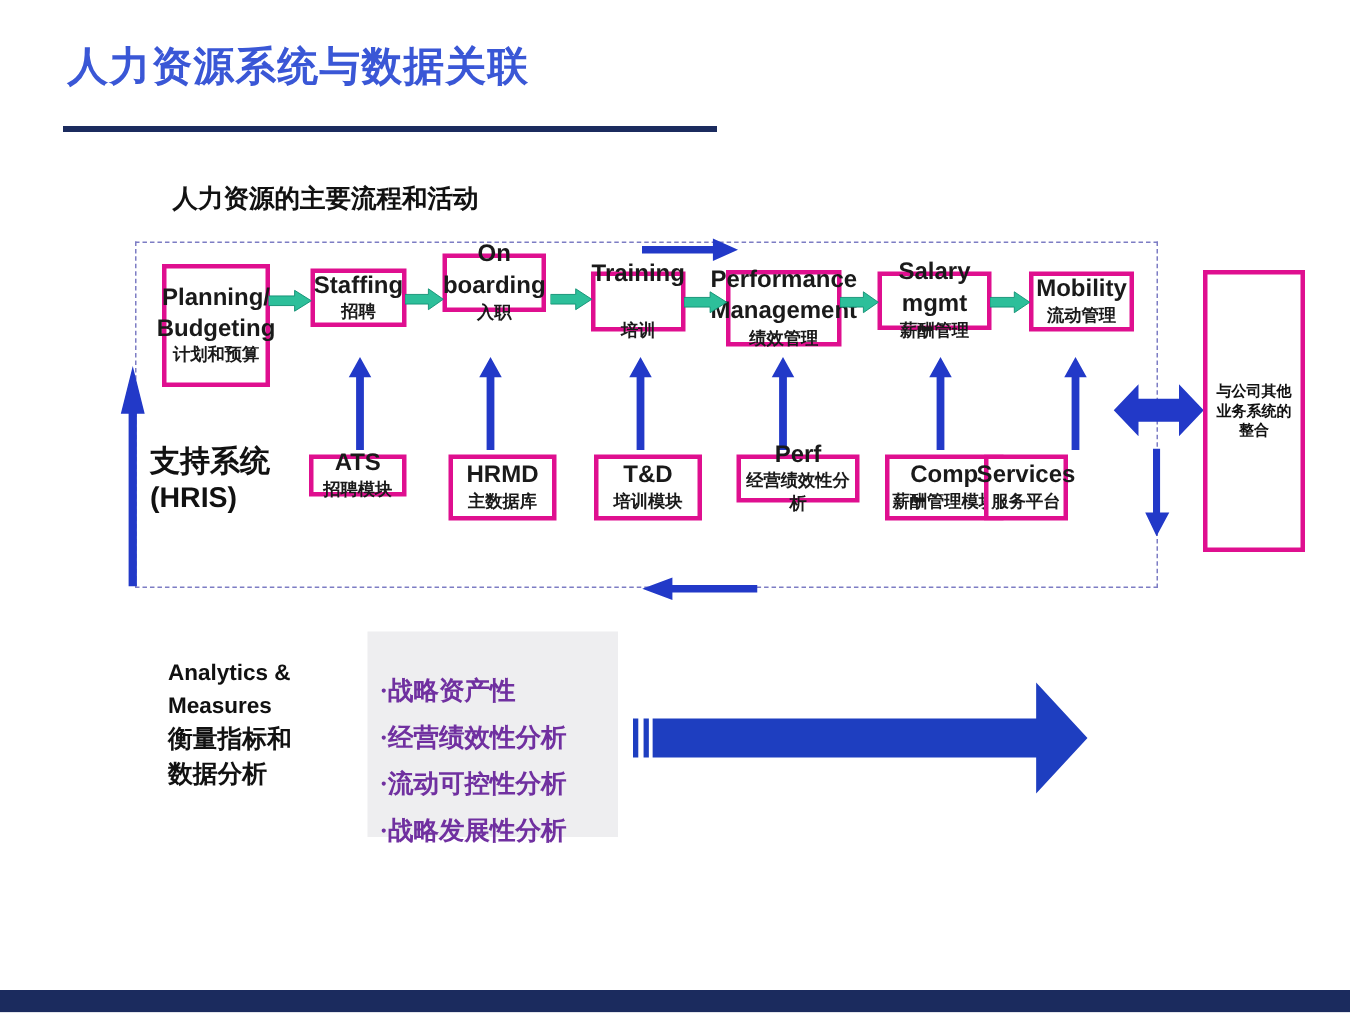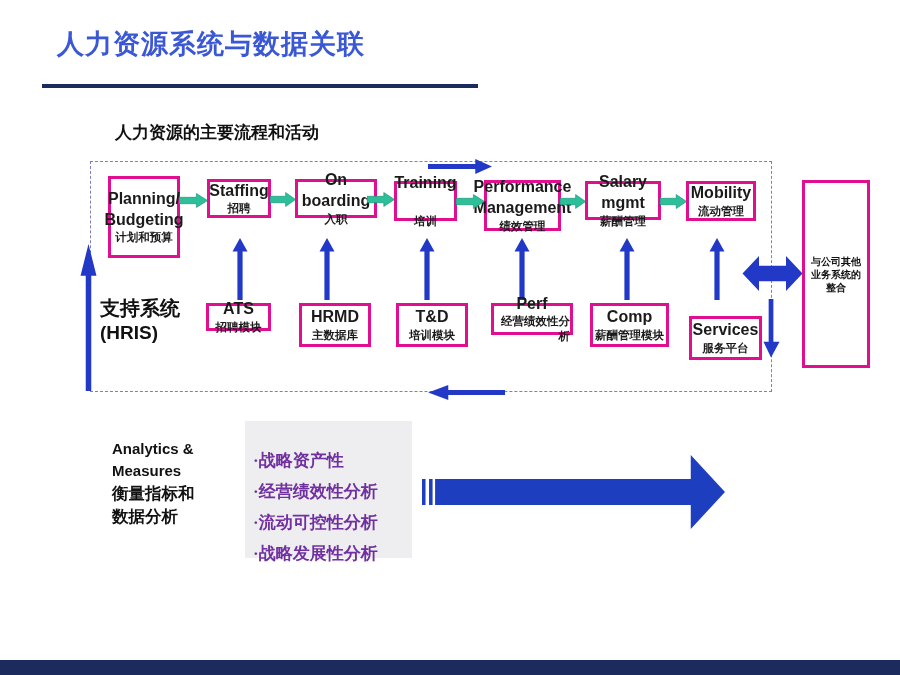--- a/index.html
+++ b/index.html
@@ -1,34 +1,34 @@
 <!DOCTYPE html>
 <html><head>
 <meta charset="utf-8">
 <style>
   * { margin:0; padding:0; box-sizing:border-box; }
   html,body { background:#ffffff; }
   body { font-family:"Liberation Sans","DejaVu Sans",sans-serif; }
   .slide { position:relative; width:900px; height:675px; background:#fff; overflow:hidden; }
   .abs { position:absolute; }
 
-  .slide-title { position:absolute; left:57px; top:26px; font-size:27px; font-weight:bold;
+  .slide-title { position:absolute; left:45px; top:26px; font-size:27px; font-weight:bold;
                  color:#3a57d6; letter-spacing:1px; }
   .title-rule { position:absolute; left:42px; top:84px; width:436px; height:4px; background:#1b2b5e; }
 
   .section-label { position:absolute; left:115px; top:121px; font-size:17px; font-weight:bold; color:#111; }
 
   .dashed-frame { position:absolute; left:90px; top:161px; width:682px; height:231px;
                   border:1.5px dashed #7d7dc4; }
 
   .pbox { position:absolute; border:3px solid #df0f8f; background:#fff; display:flex;
           flex-direction:column; align-items:center; justify-content:center; text-align:center;
           font-weight:bold; color:#1a1a1a; line-height:1.3; }
   .pbox .en { font-size:16px; }
-  .pbox .zh { font-size:11.5px;text-align:right; }
+  .pbox .zh { font-size:11.5px; }
 
   .support-label { position:absolute; left:100px; top:296px; font-weight:bold; color:#111; line-height:1.25; }
   .support-label .l1 { font-size:20px; }
   .support-label .l2 { font-size:19px; }
 
   .integration-box { position:absolute; left:802px; top:180px; width:68px; height:188px;
                      border:3px solid #df0f8f; background:#fff; display:flex; flex-direction:column;
                      align-items:center; justify-content:center; text-align:center;
                      font-size:10px; font-weight:bold; color:#111; line-height:1.3; }
 
@@ -62,21 +62,21 @@
 
   <div class="pbox" style="left:108px; top:176px; width:72px; height:82px;">
     <div class="en">Planning/</div>
     <div class="en">Budgeting</div>
     <div class="zh">计划和预算</div>
   </div>
   <div class="pbox" style="left:207px; top:179px; width:64px; height:39px;">
     <div class="en">Staffing</div>
     <div class="zh">招聘</div>
   </div>
-  <div class="pbox" style="left:295px; top:179px; width:82px; height:39px;">
+  <div class="pbox" style="left:295px; top:169px; width:69px; height:39px;">
     <div class="en">On boarding</div>
     <div class="zh">入职</div>
   </div>
   <div class="pbox" style="left:394px; top:181px; width:63px; height:40px;gap:21px;">
     <div class="en">Training</div>
     <div class="zh">培训</div>
   </div>
   <div class="pbox" style="left:484px; top:180px; width:77px; height:51px;">
     <div class="en">Performance</div>
     <div class="en">Management</div>
@@ -150,21 +150,21 @@
     <div class="zh">培训模块</div>
   </div>
   <div class="pbox" style="left:491px; top:303px; width:82px; height:32px;">
     <div class="en">Perf</div>
     <div class="zh">经营绩效性分析</div>
   </div>
   <div class="pbox" style="left:590px; top:303px; width:79px; height:44px;">
     <div class="en">Comp</div>
     <div class="zh">薪酬管理模块</div>
   </div>
-  <div class="pbox" style="left:689px; top:303px; width:73px; height:44px;margin-top:13px;">
+  <div class="pbox" style="left:656px; top:303px; width:56px; height:44px;">
     <div class="en">Services</div>
     <div class="zh">服务平台</div>
   </div>
 
   <svg class="abs" style="left:427px; top:384px;" width="78" height="17" viewBox="0 0 66 17" preserveAspectRatio="none">
     <polygon points="66,6 18,6 18,1 1,8.5 18,16 18,11 66,11" fill="#2239c8"></polygon>
   </svg>
 
   <svg class="abs" style="left:742px; top:251px;" width="61" height="45" viewBox="0 0 61 44" preserveAspectRatio="none">
     <polygon points="0.5,22 17,5 17,14.5 44,14.5 44,5 60.5,22 44,39 44,29.5 17,29.5 17,39" fill="#2239c8"></polygon>

